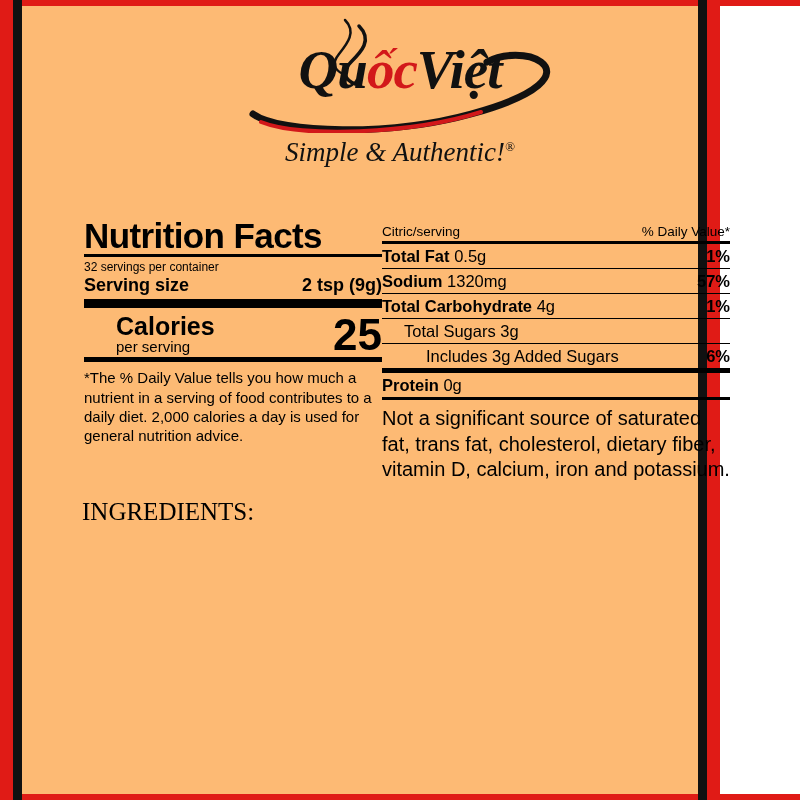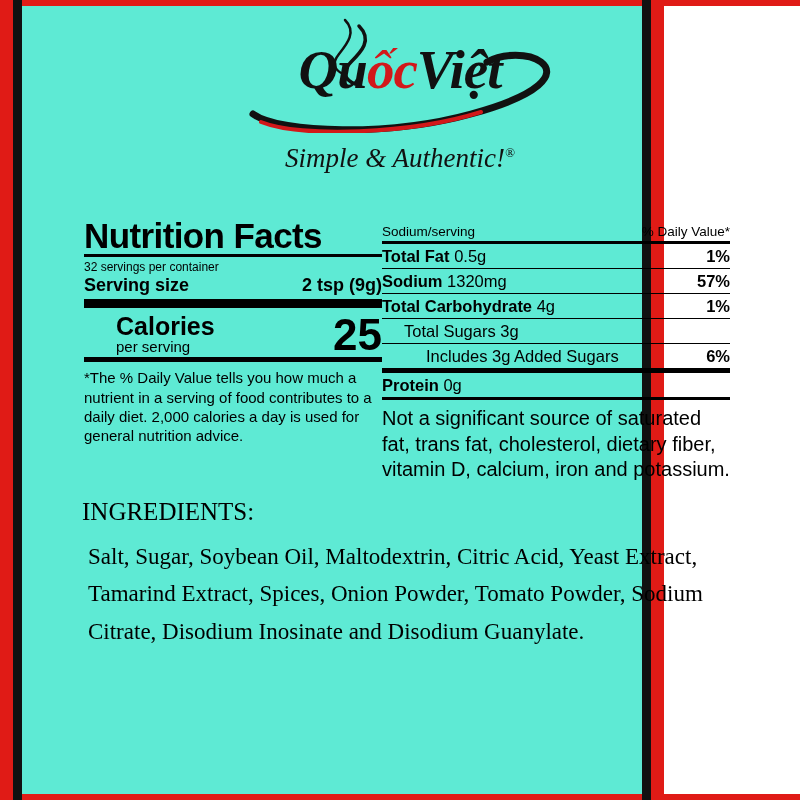--- a/index.html
+++ b/index.html
@@ -8,23 +8,23 @@
   }
   body {
     width: 800px;
     height: 800px;
     background: #ffffff;
     font-family: "Liberation Sans", sans-serif;
     overflow: hidden;
   }
   .page {
     position: relative;
-    width: 664px;
+    width: 720px;
     height: 800px;
-    background: #5eead4;
+    background: #fdba74;
     box-sizing: border-box;
   }
   
   .border-left-red {
     position: absolute;
     left: 0; top: 0;
     width: 13px; height: 800px;
     background: #e01b16;
   }
   .border-left-black {
@@ -102,21 +102,21 @@
     left: 6px;
     top: 0px;
     width: 320px;
     height: 115px;
   }
   .logo-tag {
     font-family: "Liberation Serif", serif;
     font-size: 27px;
     font-style: italic;
     color: #111111;
-    margin-top: 10px;
+    margin-top: 4px;
   }
   .logo-tag sup {
     font-size: 13px;
     vertical-align: super;
   }
 
   
   .nutrition {
     position: absolute;
     left: 62px;
@@ -271,21 +271,21 @@
             <div class="nf-cal-sub">per serving</div>
           </div>
           <div class="nf-cal-value">25</div>
         </div>
         <div class="rule-bar"></div>
         <div class="nf-footnote">*The % Daily Value tells you how much a nutrient in a serving of food contributes to a daily diet. 2,000 calories a day is used for general nutrition advice.</div>
       </div>
 
       <div class="nf-right">
         <div class="nf-head">
-          <span>Sodium/serving</span>
+          <span>Citric/serving</span>
           <span>% Daily Value*</span>
         </div>
         <div class="rule-med"></div>
 
         <div class="nf-row">
           <span class="lbl"><b>Total Fat</b>
             <span>0.5g</span></span>
           <span class="dv">1%</span>
         </div>
         <div class="rule-thin"></div>
@@ -322,16 +322,15 @@
             <span>0g</span></span>
           <span class="dv"></span>
         </div>
         <div class="rule-med"></div>
 
         <div class="nf-note">Not a significant source of saturated fat, trans fat, cholesterol, dietary fiber, vitamin D, calcium, iron and potassium.</div>
       </div>
     </div>
 
     <div class="ing-title">INGREDIENTS:</div>
-    <div class="ing-body">Salt, Sugar, Soybean Oil, Maltodextrin, Citric Acid, Yeast Extract, Tamarind Extract, Spices, Onion Powder, Tomato Powder, Sodium Citrate, Disodium Inosinate and Disodium Guanylate.</div>
 
   </div>
 </div>
 
 </body></html>

